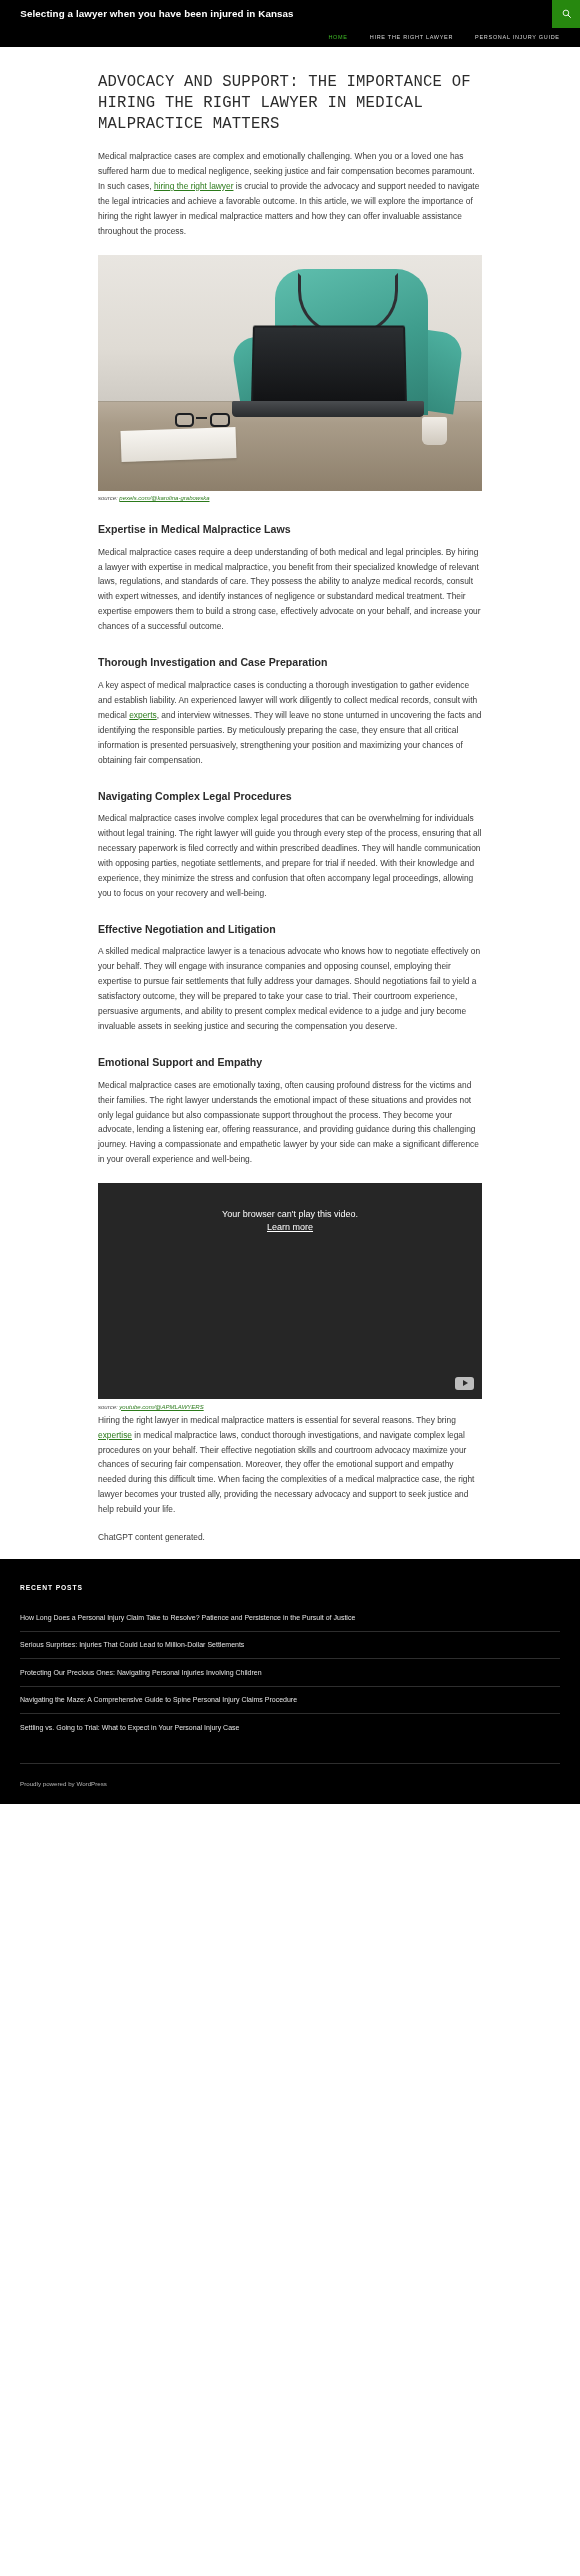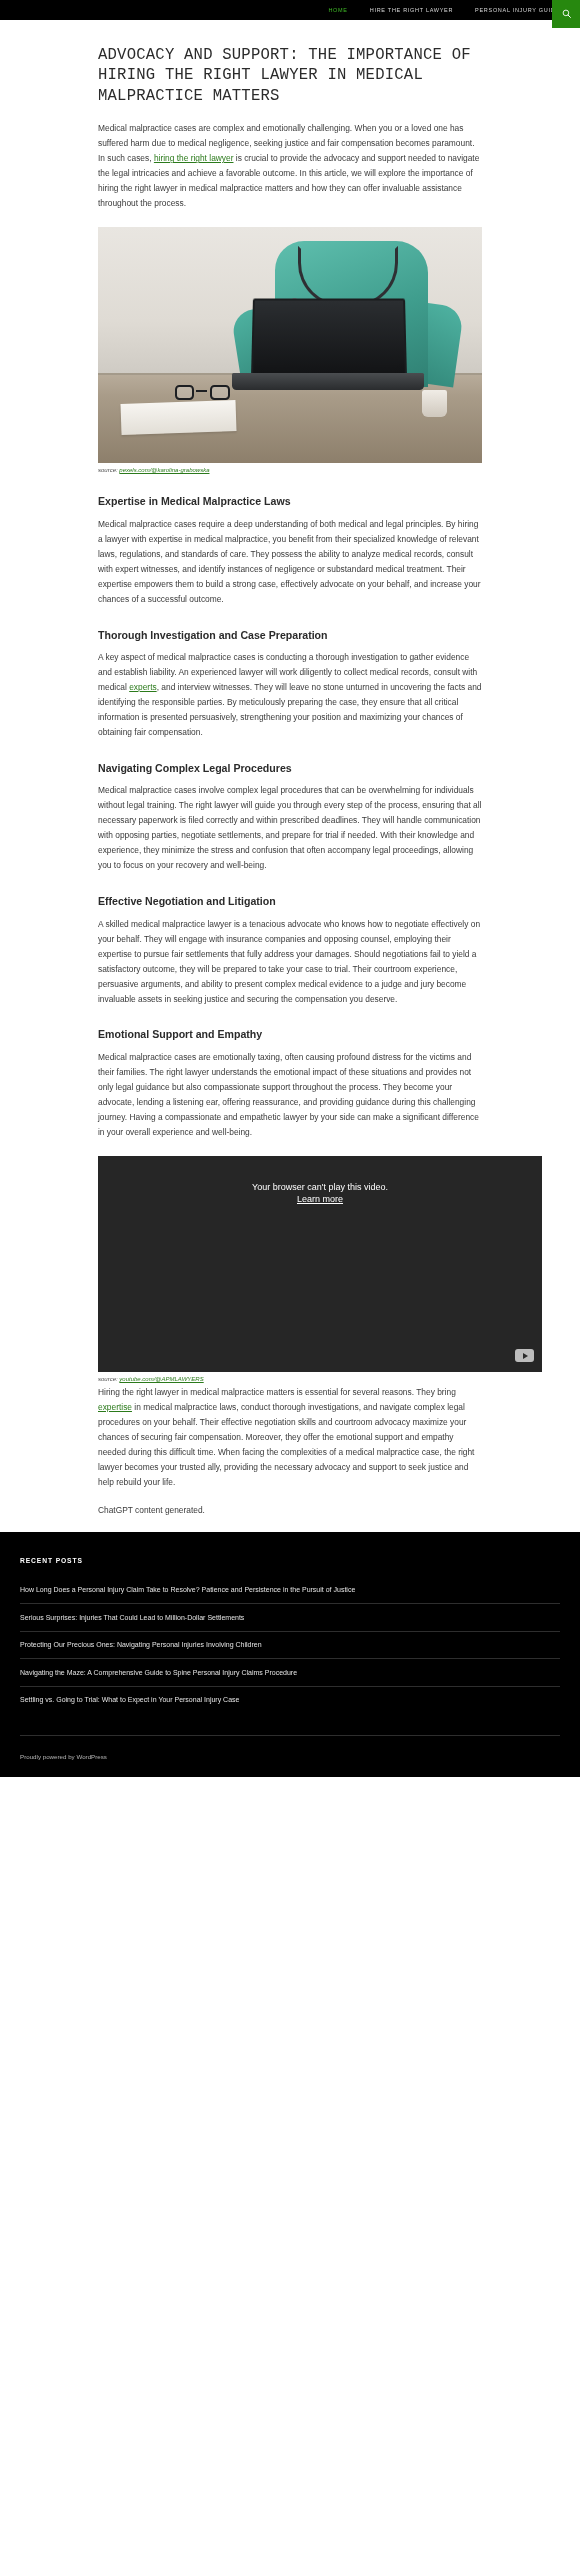--- a/index.html
+++ b/index.html
@@ -219,21 +219,21 @@
     margin-bottom: 1.5px;
   }
   figcaption.source-caption a {
     color: #2b7a1b;
     text-decoration: underline;
     font-style: italic;
   }
 
   
   .video-embed {
-    width: 444px;
+    width: 384px;
     height: 216px;
     background: #262626;
     position: relative;
     margin-top: 0;
     overflow: hidden;
   }
   .video-message {
     position: absolute;
     left: 50%;
     top: 25px;
@@ -315,20 +315,23 @@
   }
   .footer-credit {
     color: #b6b6b6;
     font-size: 6.2px;
   }
 </style>
 </head>
 <body>
 
 <header class="site-header">
+  <div class="header-top">
+    <h1 class="site-title">Selecting a lawyer when you have been injured in Kansas</h1>
+  </div>
   <div class="search-toggle">
     <span>
       <svg width="9.4" height="9.4" viewBox="0 0 16 16" aria-hidden="true">
         <circle cx="6.7" cy="6.7" r="4.8" fill="none" stroke="#ffffff" stroke-width="1.5"></circle>
         <line x1="10.3" y1="10.3" x2="14.4" y2="14.4" stroke="#ffffff" stroke-width="1.7" stroke-linecap="round"></line>
       </svg>
     </span>
   </div>
   <nav class="main-nav">
     <a class="nav-item current" href="#">HOME</a>

